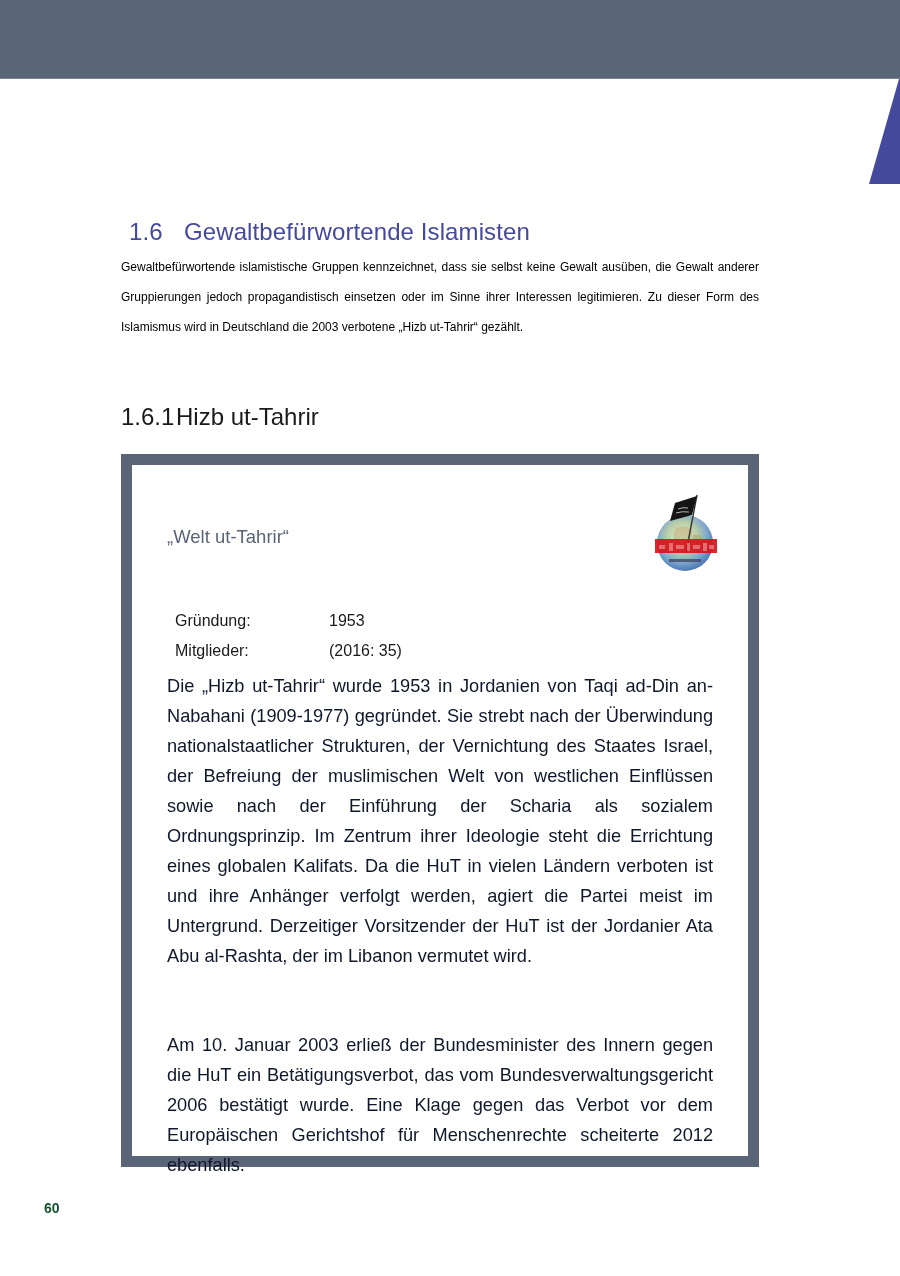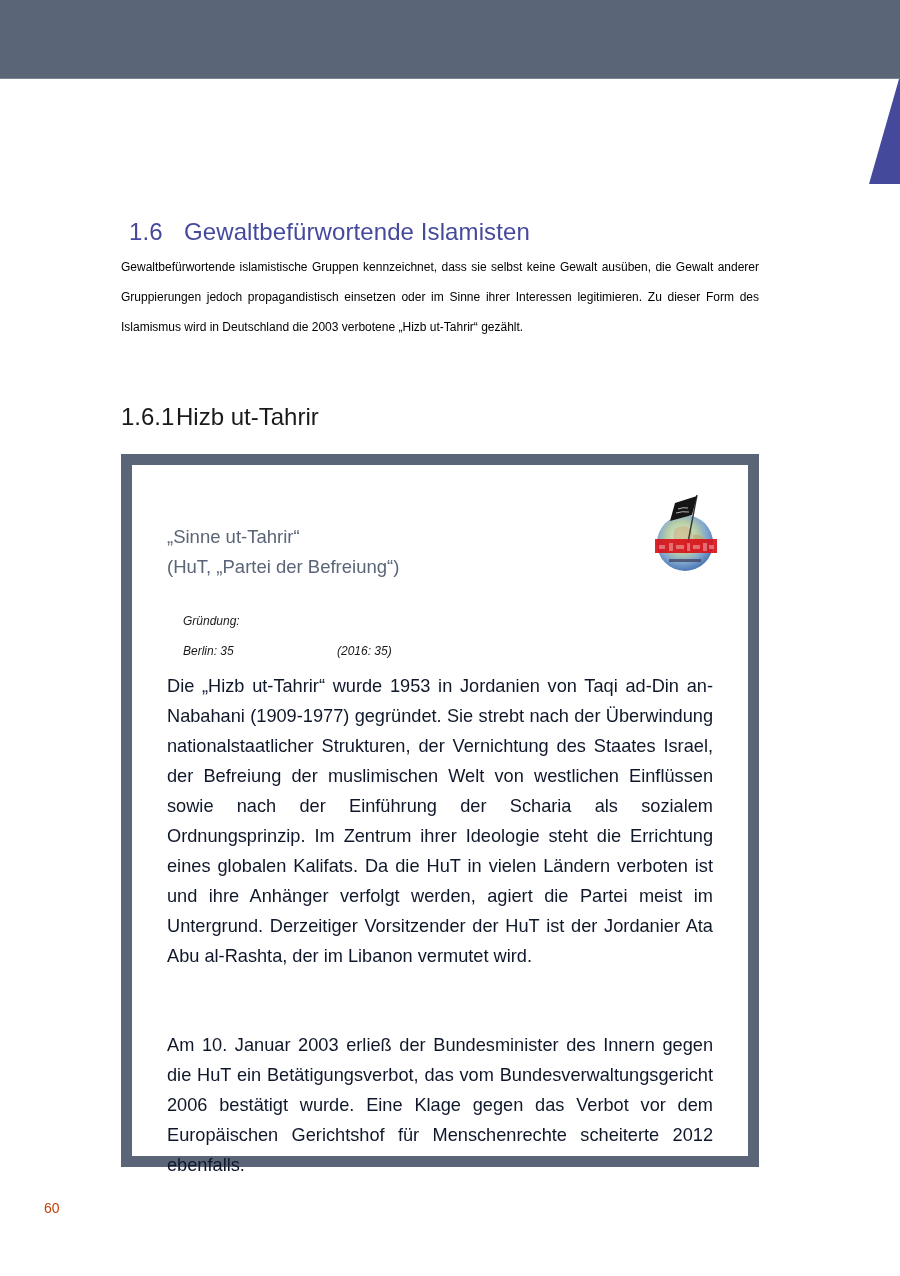--- a/index.html
+++ b/index.html
@@ -97,26 +97,25 @@
   }
   .logo {
     position: absolute;
     left: 478px;
     top: 24px;
     width: 78px;
     height: 90px;
   }
   .facts {
     position: absolute;
-    left: 16px;
+    left: 8px;
     top: 141px;
-    font-size: 12px;
+    font-size: 16px;
     line-height: 30px;
     color: #1a1a1a;
-    font-style: italic;
   }
   .fact-row {
     display: flex;
     white-space: nowrap;
   }
   .fact-label { width: 154px; }
   .fact-value { width: 154px; }
   .fact-extra { width: 120px; }
   .para {
     position: absolute;
@@ -128,21 +127,22 @@
     text-align: justify;
     color: #0f172a;
   }
   .para-1 { top: 206px; }
   .para-2 { top: 539px; margin-top: 26px; }
   .page-number {
     position: absolute;
     left: 44px;
     top: 1200px;
     font-size: 14px;
-    color: #c2410c;
+    color: #14532d;
+    font-weight: bold;
   }
 </style>
 </head>
 <body>
 
 <div class="top-band"></div>
 
 <svg class="corner-tab" viewBox="0 0 32 105" preserveAspectRatio="none">
   <polygon points="31,0 32,0 32,105 1,105" fill="#45499c"></polygon>
 </svg>
@@ -150,22 +150,21 @@
 <h1 class="section-title"><span class="num">1.6</span><span>Gewaltbefürwortende Islamisten</span></h1>
 
 <p class="intro">Gewaltbefürwortende islamistische Gruppen kennzeichnet, dass sie selbst keine Gewalt ausüben, die Gewalt anderer Gruppierungen jedoch propagandistisch einsetzen oder im Sinne ihrer Interessen legitimieren. Zu dieser Form des Islamismus wird in Deutschland die 2003 verbotene „Hizb ut-Tahrir“ gezählt.</p>
 
 <h2 class="subsection-title"><span class="num">1.6.1</span><span>Hizb ut-Tahrir</span></h2>
 
 <div class="profile-box">
   <div class="profile-inner">
 
     <div class="org-name">
-      <div>„Sinne ut-Tahrir“</div>
-      <div>(HuT, „Partei der Befreiung“)</div>
+      <div>„Welt ut-Tahrir“</div>
     </div>
 
     <svg class="logo" viewBox="0 0 78 90">
       <defs>
         <radialGradient id="globeGrad" cx="45%" cy="40%" r="60%">
           <stop offset="0%" stop-color="#e8efe0"></stop>
           <stop offset="45%" stop-color="#b9cfa6"></stop>
           <stop offset="75%" stop-color="#7fa6cf"></stop>
           <stop offset="100%" stop-color="#4d78b3"></stop>
         </radialGradient>
@@ -177,24 +176,25 @@
       <path d="M52 7 L30 14 L25 32 L47 26 Z" fill="#151515"></path>
       <path d="M33 20 Q38 18 43 19 M31 24 Q37 22 44 23" stroke="#ddd" stroke-width="0.8" fill="none"></path>
       <rect x="10" y="50" width="62" height="14" fill="#d8141b" opacity="0.92"></rect>
       <path d="M14 56 h6 v4 h-6z M24 54 h4 v8 h-4z M31 56 h8 v4 h-8z M42 54 h3 v8 h-3z M48 56 h7 v4 h-7z M58 54 h4 v8 h-4z M64 56 h5 v4 h-5z" fill="#ffffff" opacity="0.35"></path>
       <rect x="24" y="70" width="32" height="3" fill="#3a3a5a" opacity="0.7"></rect>
     </svg>
 
     <div class="facts">
       <div class="fact-row">
         <span class="fact-label">Gründung:</span>
+        <span class="fact-value">1953</span>
         <span class="fact-extra"></span>
       </div>
       <div class="fact-row">
-        <span class="fact-value">Berlin: 35</span>
+        <span class="fact-label">Mitglieder:</span>
         <span class="fact-extra">(2016: 35)</span>
       </div>
     </div>
 
     <p class="para para-1">Die „Hizb ut-Tahrir“ wurde 1953 in Jordanien von Taqi ad-Din an-Nabahani (1909-1977) gegründet. Sie strebt nach der Überwindung nationalstaatlicher Strukturen, der Vernichtung des Staates Israel, der Befreiung der muslimischen Welt von westlichen Einflüssen sowie nach der Einführung der Scharia als sozialem Ordnungsprinzip. Im Zentrum ihrer Ideologie steht die Errichtung eines globalen Kalifats. Da die HuT in vielen Ländern verboten ist und ihre Anhänger verfolgt werden, agiert die Partei meist im Untergrund. Derzeitiger Vorsitzender der HuT ist der Jordanier Ata Abu al-Rashta, der im Libanon vermutet wird.</p>
     <p class="para para-2">Am 10. Januar 2003 erließ der Bundesminister des Innern gegen die HuT ein Betätigungsverbot, das vom Bundesverwaltungsgericht 2006 bestätigt wurde. Eine Klage gegen das Verbot vor dem Europäischen Gerichtshof für Menschenrechte scheiterte 2012 ebenfalls.</p>
   </div>
 </div>
 
 <div class="page-number">60</div>

